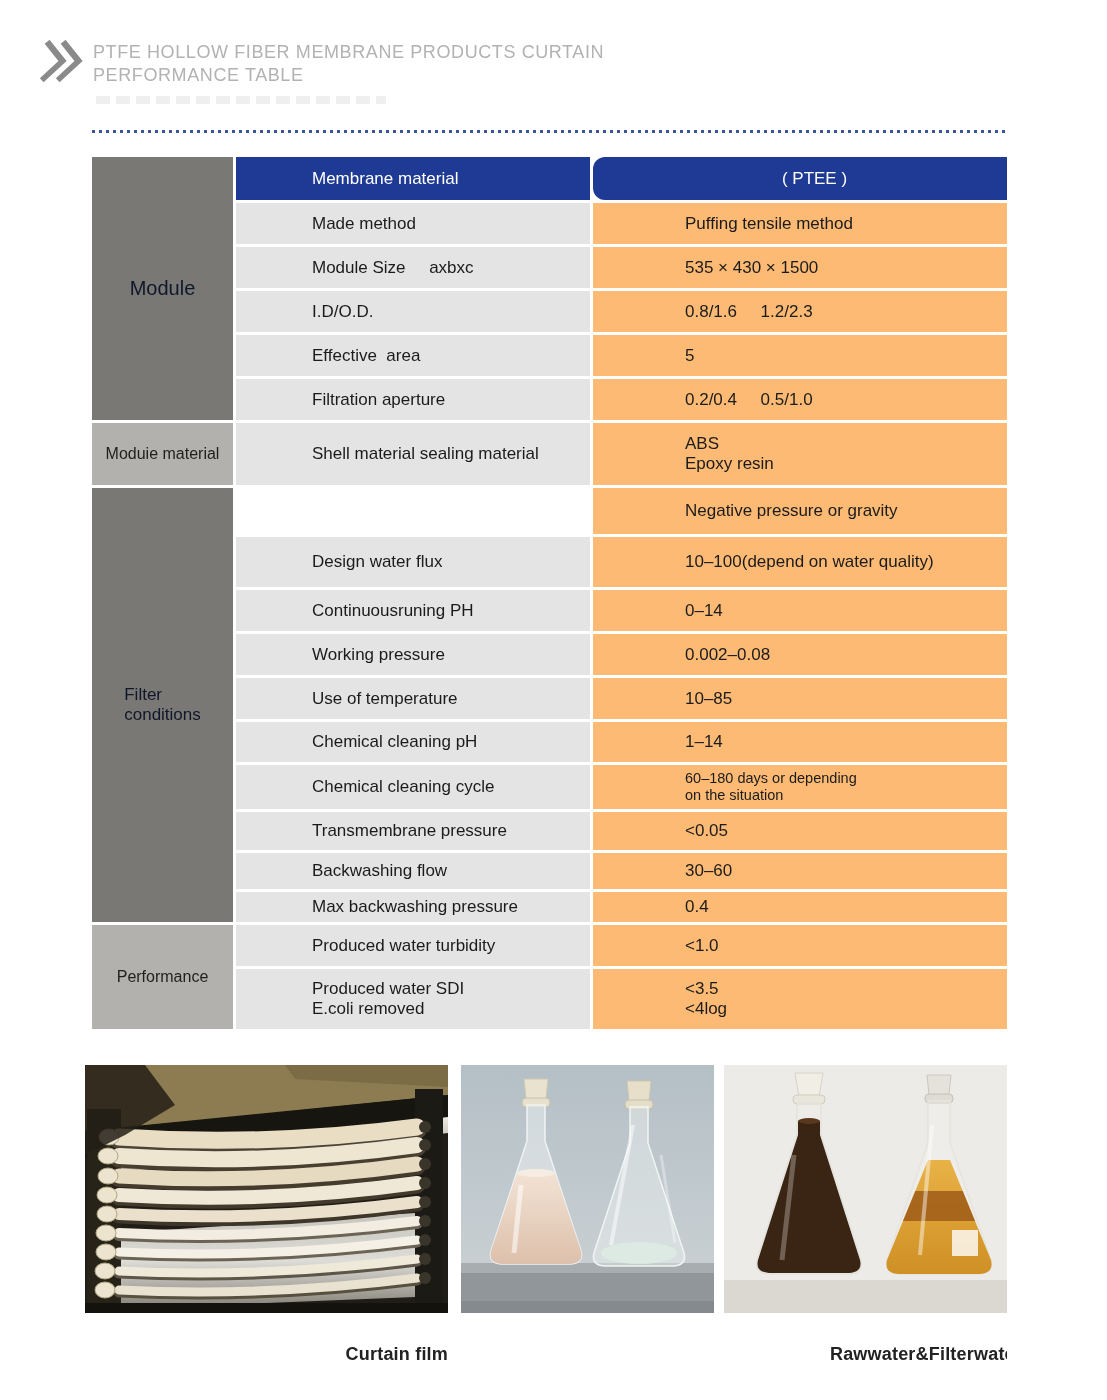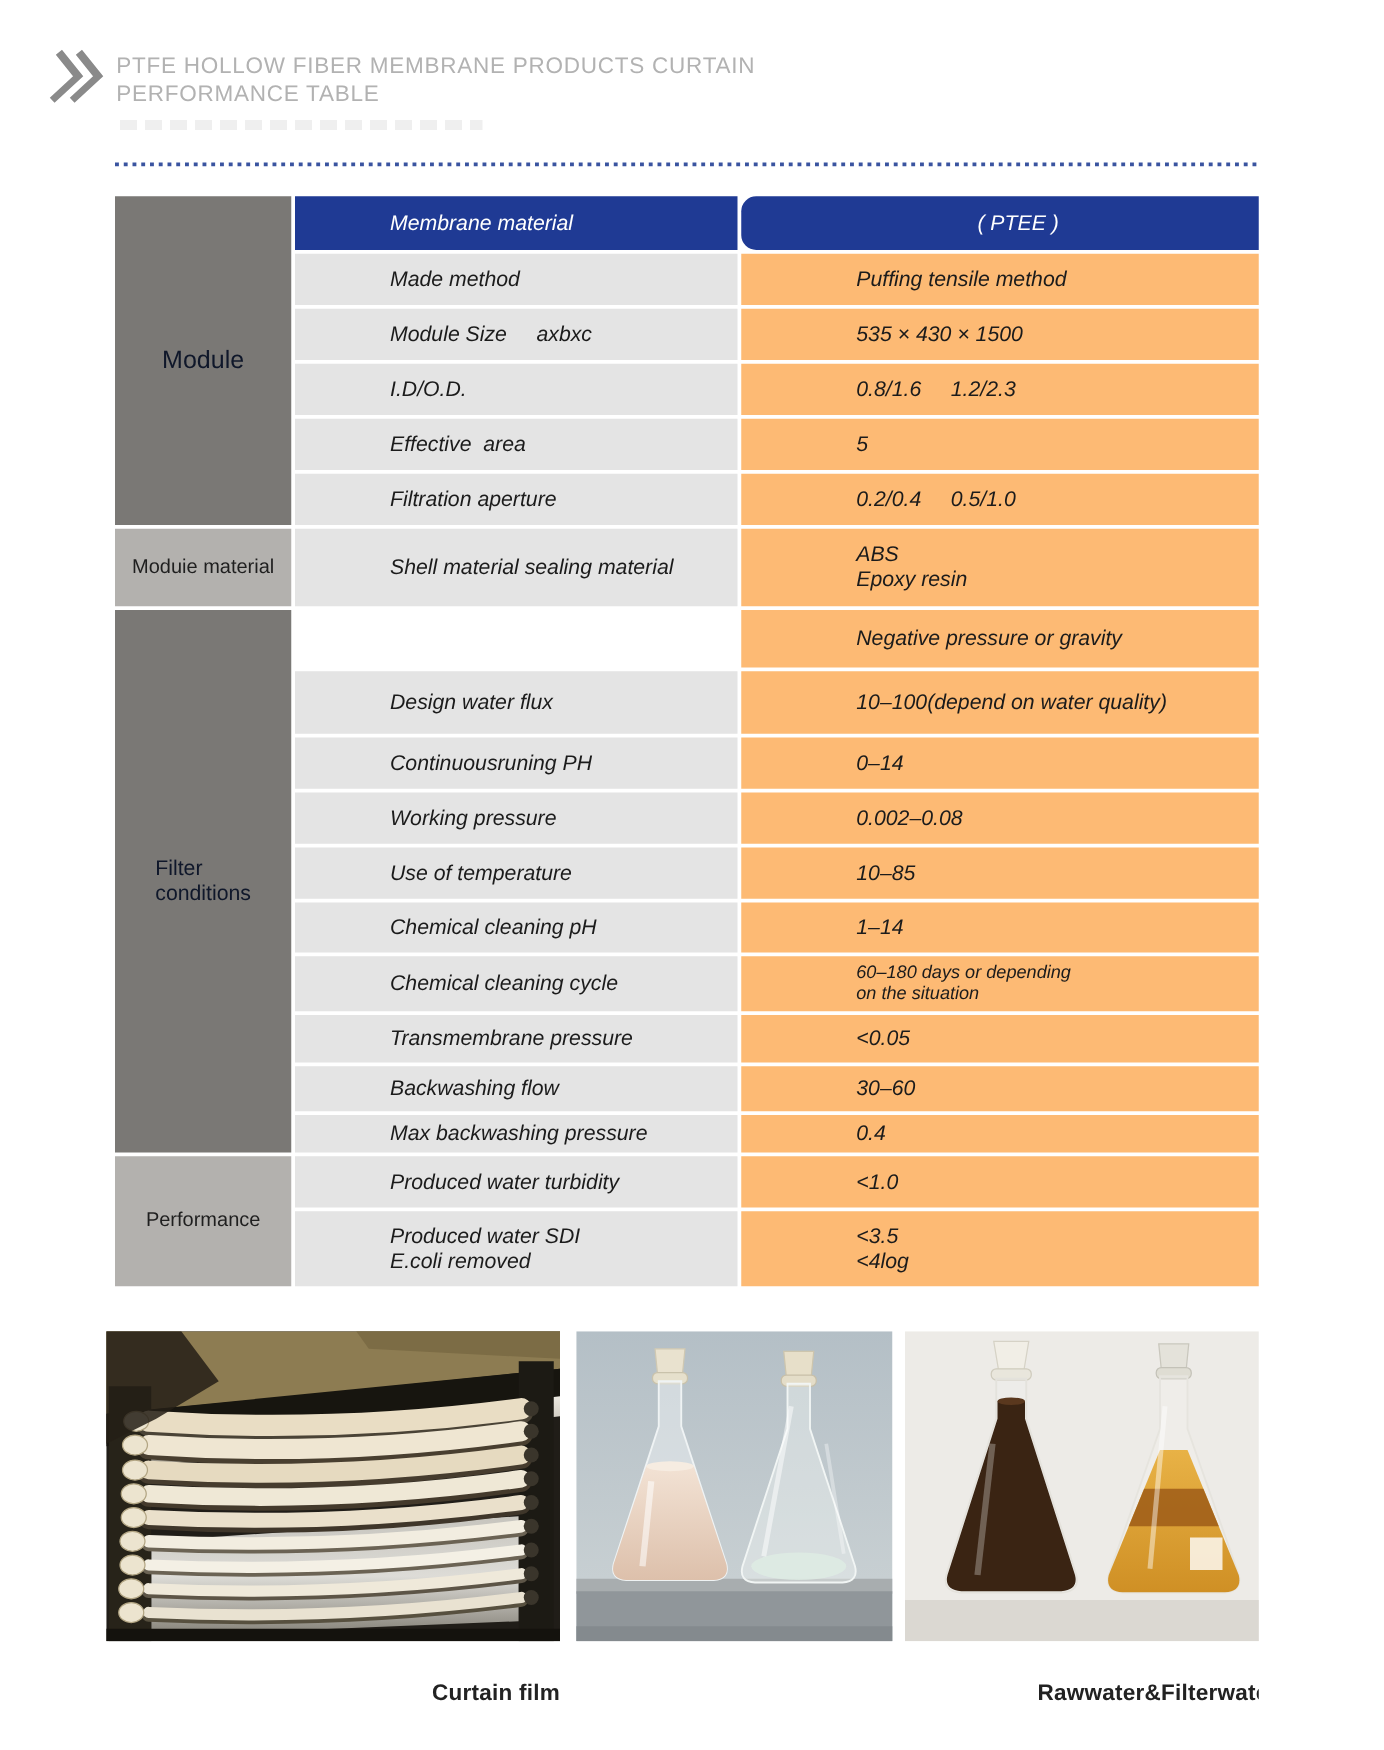--- a/index.html
+++ b/index.html
@@ -16,21 +16,21 @@
   
   .dotted-sep{position:absolute;left:92px;top:130px;width:928px;height:4px;
               background-image:repeating-linear-gradient(90deg,#3a54a0 0 3px,rgba(0,0,0,0) 3px 7px);
               background-size:7px 3px;background-repeat:repeat-x;}
 
   
   .spec-table{position:absolute;left:92px;top:157px;display:grid;
               grid-template-columns:141px 354px 428px;
               grid-template-rows:43px 41px 41px 41px 41px 41px 62px 46px 50px 41px 41px 41px 40px 44px 38px 36px 30px 41px 60px;
               gap:3px;}
-  .cell{display:flex;align-items:center;white-space:pre-wrap;font-size:17px;font-style:italic;}
+  .cell{display:flex;align-items:center;white-space:pre-wrap;font-size:17px;}
   .c-label{grid-column:2;background:#e4e4e4;padding-left:76px;}
   .c-value{grid-column:3;background:#fdba74;padding-left:92px;}
   .c-value.small{font-size:14.5px;line-height:1.18;}
   .c-head{background:#1f3a94;color:#ffffff;}
   .c-head.c-value{padding-left:15px;justify-content:center;border-radius:12px;}
   .sec{grid-column:1;display:flex;align-items:center;justify-content:center;text-align:left;}
   .sec span{white-space:pre-wrap;display:block;}
   .sec-dark{background:#7a7875;color:#0f172a;font-size:17px;}
   .sec-light{background:#b3b1ae;color:#1f1f1f;font-size:16px;}
   .sec-module{grid-row:1/7;font-size:20px;}

